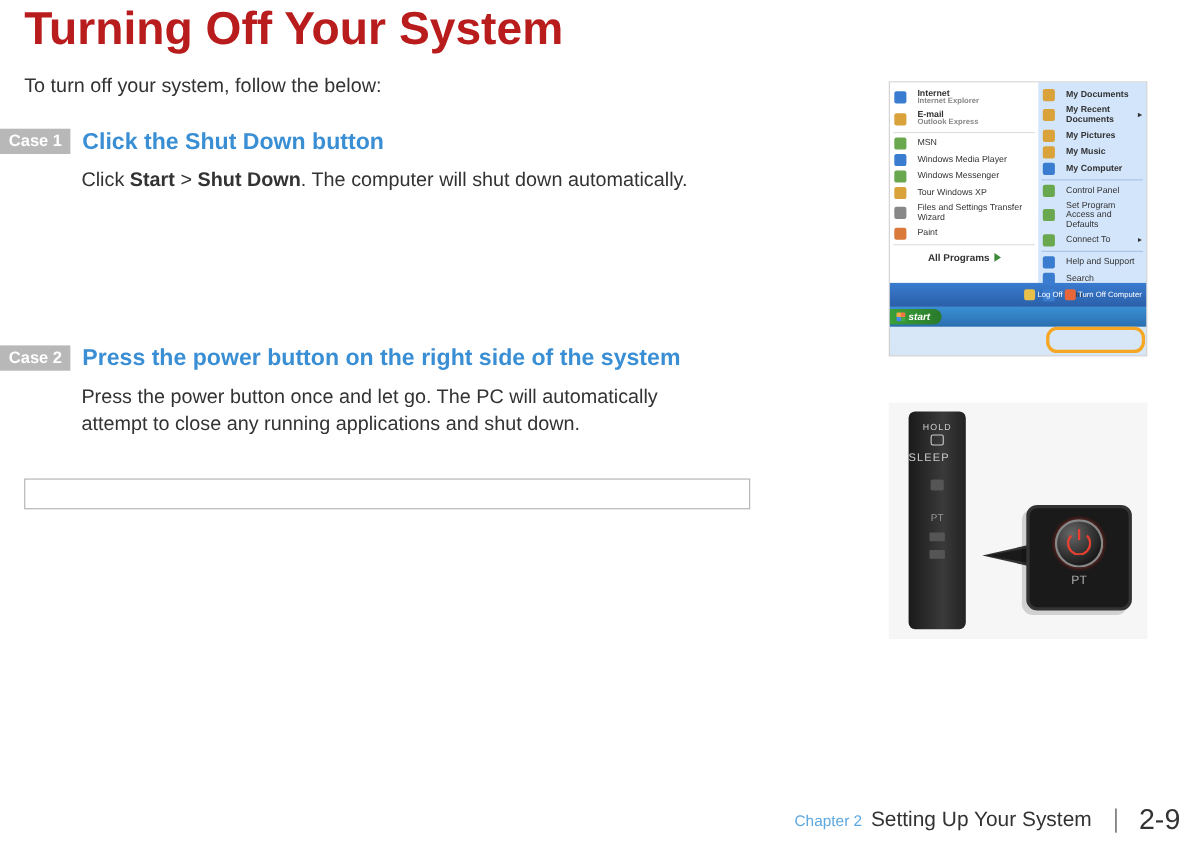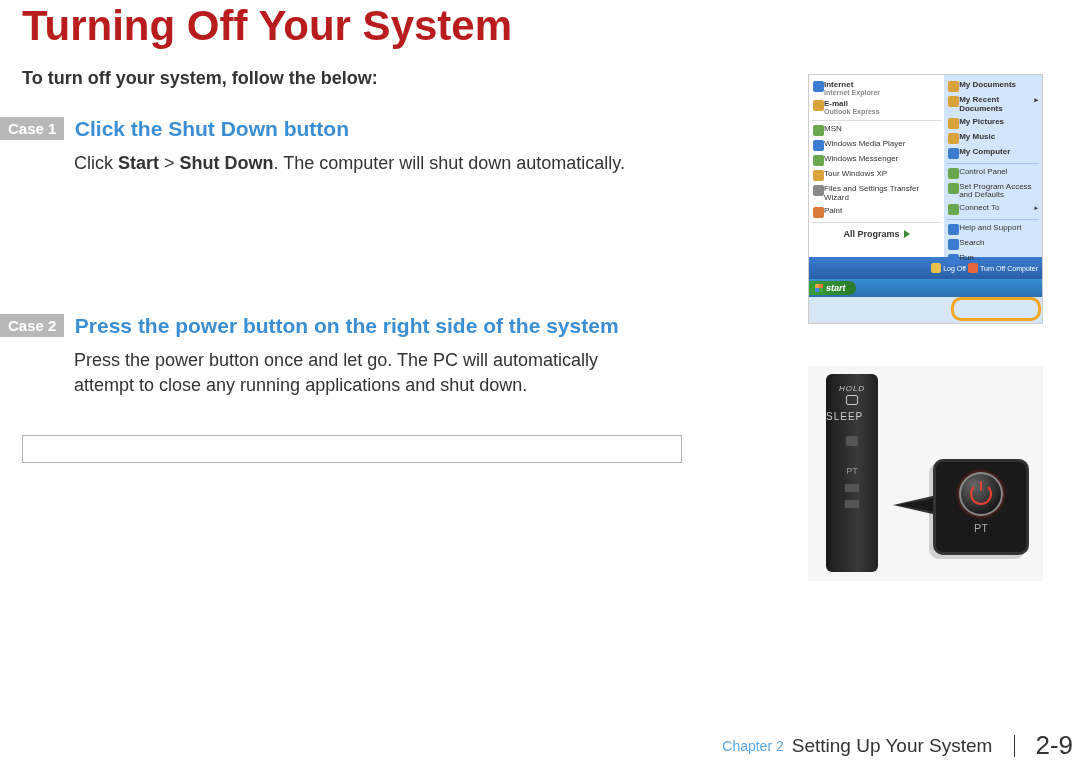--- a/index.html
+++ b/index.html
@@ -16,21 +16,20 @@
       color: #b91c1c;
       font-size: 42px;
       font-weight: bold;
       margin: 0 0 18px 22px;
       padding-top: 2px;
     }
     .intro {
       font-size: 18px;
       margin: 0 0 28px 22px;
       color: #333;
-      font-weight: bold;
     }
     .case-block {
       margin-bottom: 28px;
       position: relative;
     }
     .case-label {
       display: inline-block;
       background: #b8b8b8;
       color: white;
       font-size: 15px;
@@ -128,22 +127,22 @@
     }
     .sm-right {
       width: 42%;
       background: #d3e5fa;
       font-size: 8px;
       padding: 4px 3px;
       box-sizing: border-box;
     }
     .sm-item {
       display: flex;
-      align-items: flex-start;
-      gap: 0;
+      align-items: center;
+      gap: 10px;
       padding: 2px 1px;
       line-height: 1.1;
     }
     .sm-item.bold { font-weight: bold; }
     .sm-sub { color: #888; font-size: 7px; display:block; margin-top:-1px; }
     .sm-ico { width:11px; height:11px; border-radius:2px; flex-shrink:0; }
     .sm-sep { height:1px; background:#ddd; margin:2px 0; }
     .sm-sep-r { height:1px; background:#a8c3e6; margin:2px 0; }
     .sm-allprog {
       font-weight:bold; text-align:center; padding:4px 0; font-size:9px;
@@ -186,21 +185,21 @@
       width: 235px;
       height: 215px;
       box-sizing: border-box;
       background:#f6f6f6;
     }
     .pw-edge {
       position:absolute; left:18px; top:8px; width:52px; height:198px;
       background: linear-gradient(to right,#1a1a1a 0%, #3a3a3a 60%, #222 100%);
       border-radius:6px;
     }
-    .pw-label { color:#ccc; font-size:8px; text-align:center; margin-top:10px; letter-spacing:1px;font-style:italic;}
+    .pw-label { color:#ccc; font-size:8px; text-align:center; margin-top:10px; letter-spacing:1px;}
     .pw-lock { width:10px;height:8px;border:1px solid #ccc;border-radius:2px;margin:2px auto;}
     .pw-sleep { color:#ccc; font-size:10px; text-align:left; margin-top:6px; letter-spacing:1px;}
     .pw-win { width:12px;height:10px;background:#555;border-radius:2px;margin:14px auto;}
     .pw-pt { color:#999; font-size:9px; text-align:center; margin-top:20px;}
     .pw-port { width:14px;height:8px;background:#555;border-radius:1px;margin:8px auto;}
     .pw-box {
       position:absolute; right:14px; bottom:26px; width:90px; height:90px;
       border:3px solid #333; border-radius:10px; background:#1a1a1a;
       box-shadow: -4px 4px 0 rgba(0,0,0,0.15);
     }

